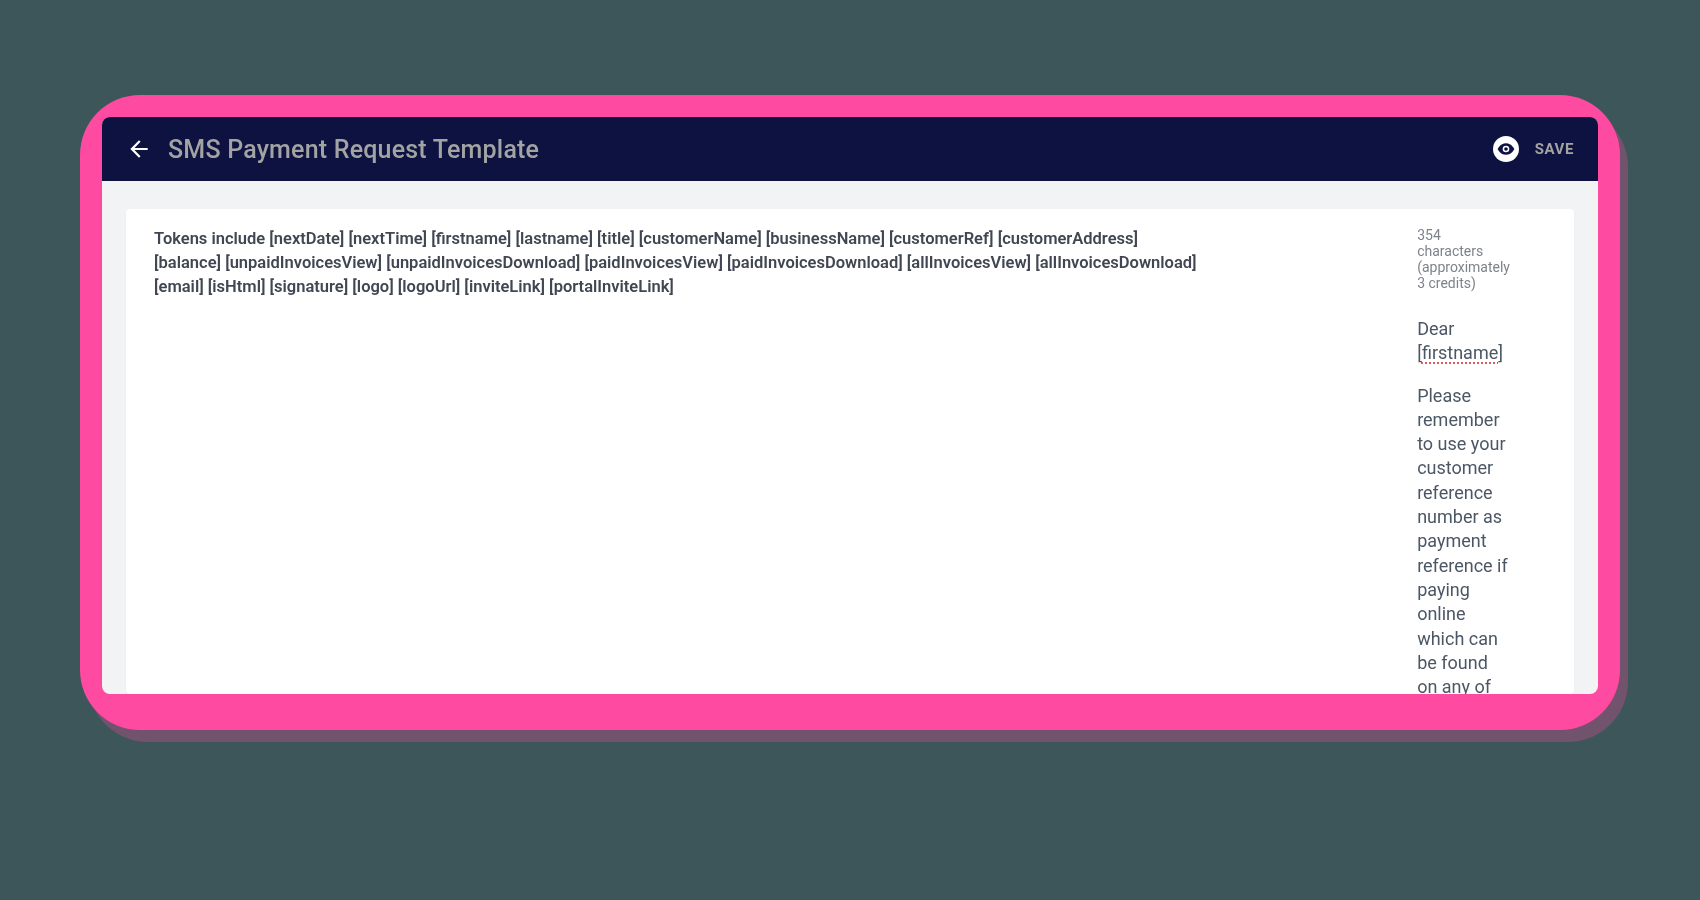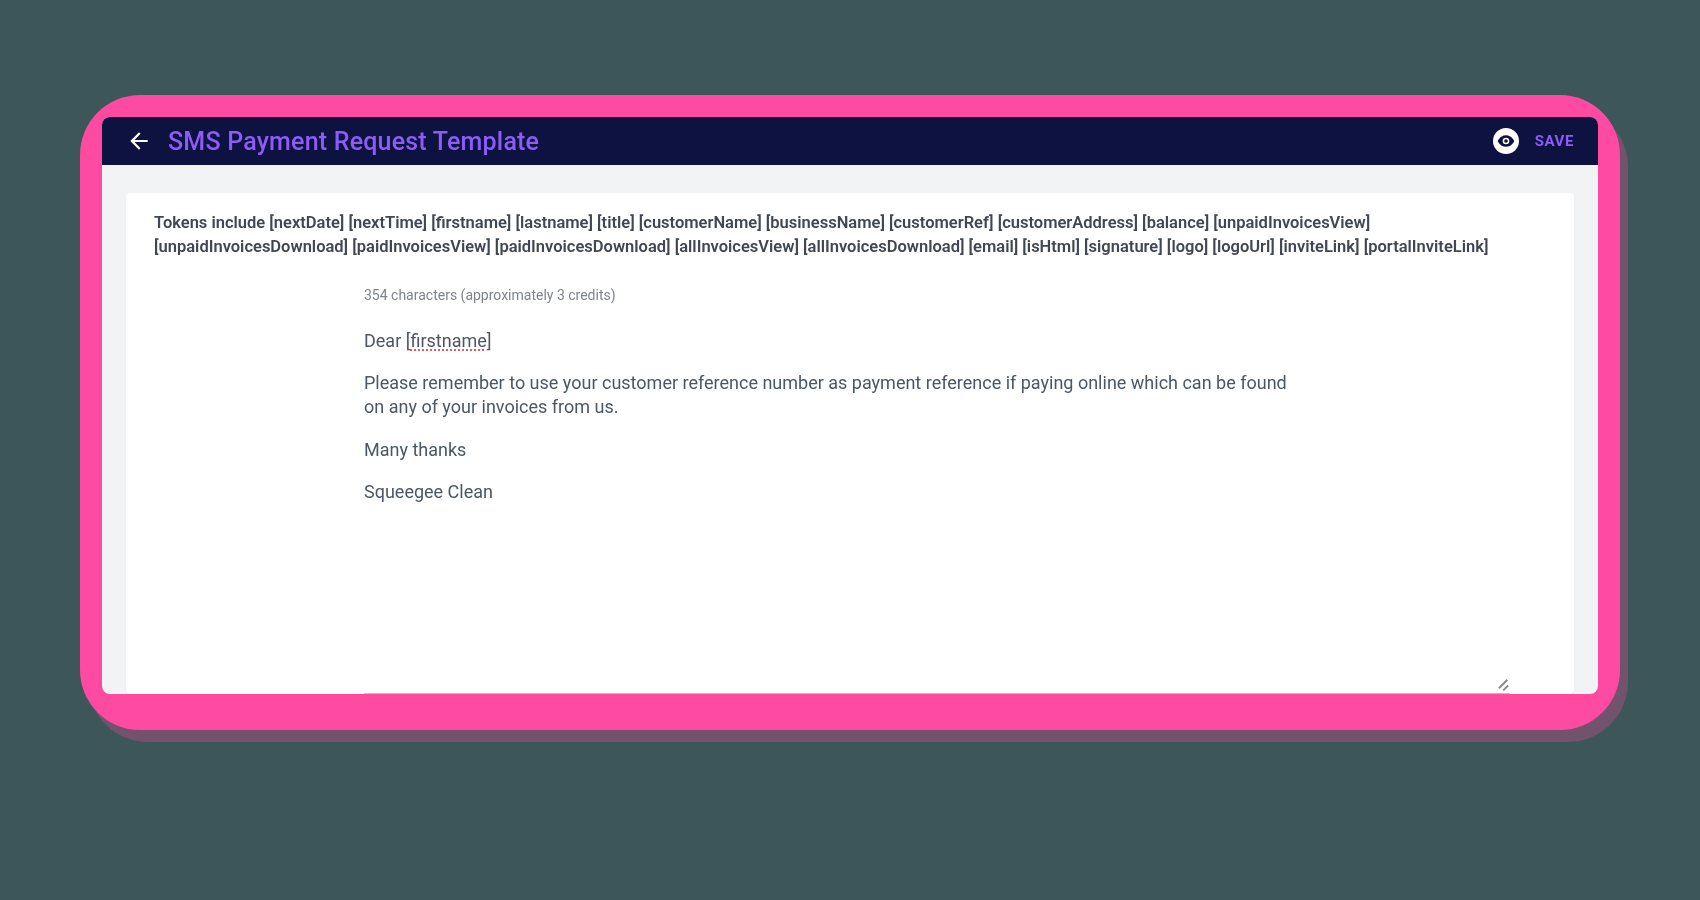--- a/index.html
+++ b/index.html
@@ -23,23 +23,23 @@
   .app-window {
     width: 100%;
     height: 100%;
     background: #f2f3f5;
     border-radius: 8px;
     overflow: hidden;
     display: flex;
     flex-direction: column;
   }
   .titlebar {
-    height: 48px;
+    height: 64px;
     background: #0e1240;
-    color: #8b5cf6;
+    color: #a3a3a3;
     display: flex;
     align-items: center;
     padding: 0 24px 0 18px;
     flex-shrink: 0;
   }
   .back-btn {
     width: 38px; height: 38px;
     display: flex; align-items: center; justify-content: center;
     cursor: pointer;
     margin-right: 10px;
@@ -75,21 +75,21 @@
     overflow: hidden;
   }
   .card {
     background: #ffffff;
     width: 100%;
     height: 100%;
     border-radius: 4px;
     padding: 18px 28px 0 28px;
     box-shadow: 0 1px 2px rgba(0,0,0,0.06);
     display: flex;
-    flex-direction: column;
+    flex-direction: row;
   }
   .tokens-line {
     color: #404752;
     font-size: 16.5px;
     font-weight: 600;
     line-height: 1.45;
     margin-bottom: 28px;
   }
   .editor-wrap {
     margin-left: 210px;

